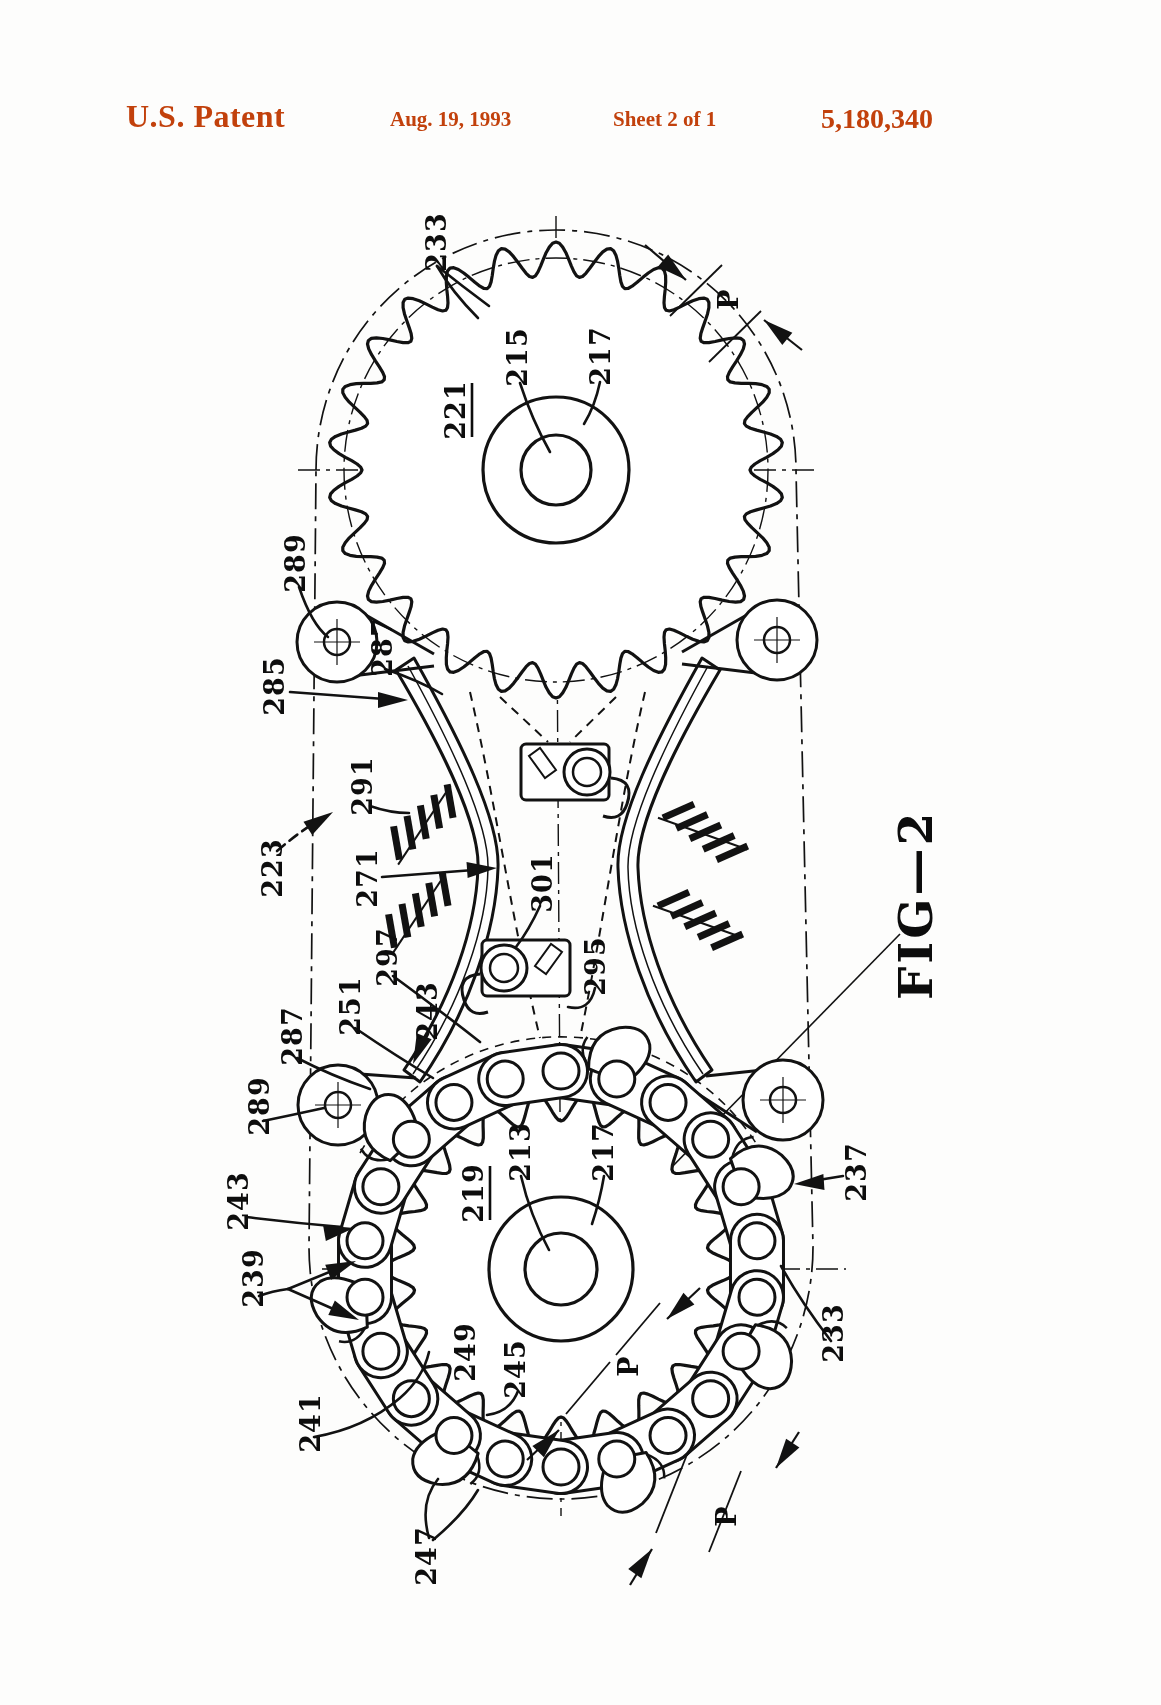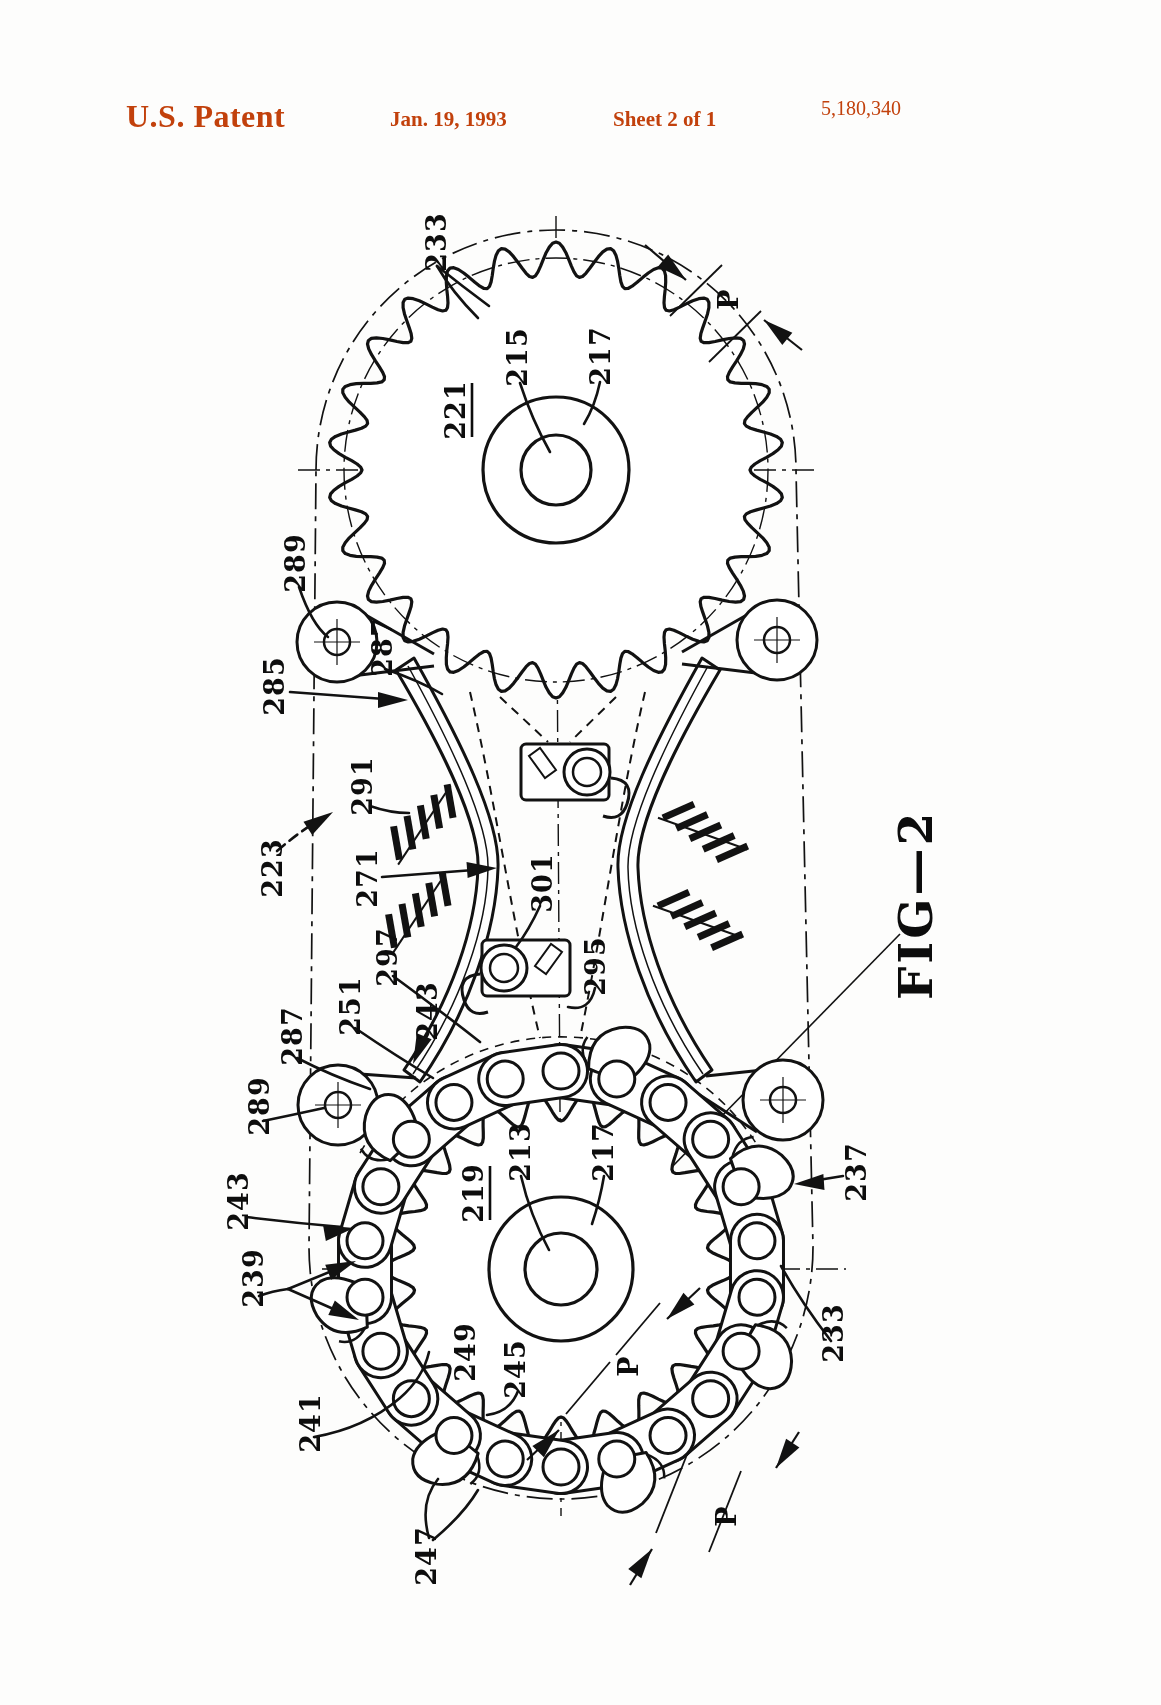--- a/index.html
+++ b/index.html
@@ -2,29 +2,29 @@
 <html><head>
 <meta charset="utf-8">
 <style>
   html,body{margin:0;padding:0}
   body{width:1161px;height:1705px;background:#fdfdfc;position:relative;
        font-family:"Liberation Serif",serif;overflow:hidden}
   .hdr span{position:absolute;white-space:nowrap;color:#c2410c}
   .h-title{left:126px;top:98px;font-size:32px;font-weight:bold;letter-spacing:.5px}
   .h-date{left:390px;top:107px;font-size:21px;font-weight:bold}
   .h-sheet{left:613px;top:107px;font-size:21px;font-weight:bold}
-  .h-num{left:821px;top:97px;font-size:20px;font-weight:normal}
+  .h-num{left:821px;top:103px;font-size:28px;font-weight:bold}
   svg{position:absolute;left:0;top:0}
 </style>
 </head>
 <body>
 
 <div class="hdr">
   <span class="h-title">U.S. Patent</span>
-  <span class="h-date">Jan. 19, 1993</span>
+  <span class="h-date">Aug. 19, 1993</span>
   <span class="h-sheet">Sheet 2 of 1</span>
   <span class="h-num">5,180,340</span>
 </div>
 
 <svg id="fig" width="1161" height="1705" viewBox="0 0 1161 1705">
     <g>
       <path d="M316,470 A240,240 0 0 1 796,470 L813,1247 A252,252 0 0 1 309,1247 Z" fill="none" stroke="#121212" stroke-width="1.7" stroke-dasharray="26 7 5 7"></path>
     </g>
     <g>
       <path d="M556,216 L556,470 L561,1269 L561,1516" fill="none" stroke="#121212" stroke-width="1.4" stroke-dasharray="22 6 4 6"></path>

